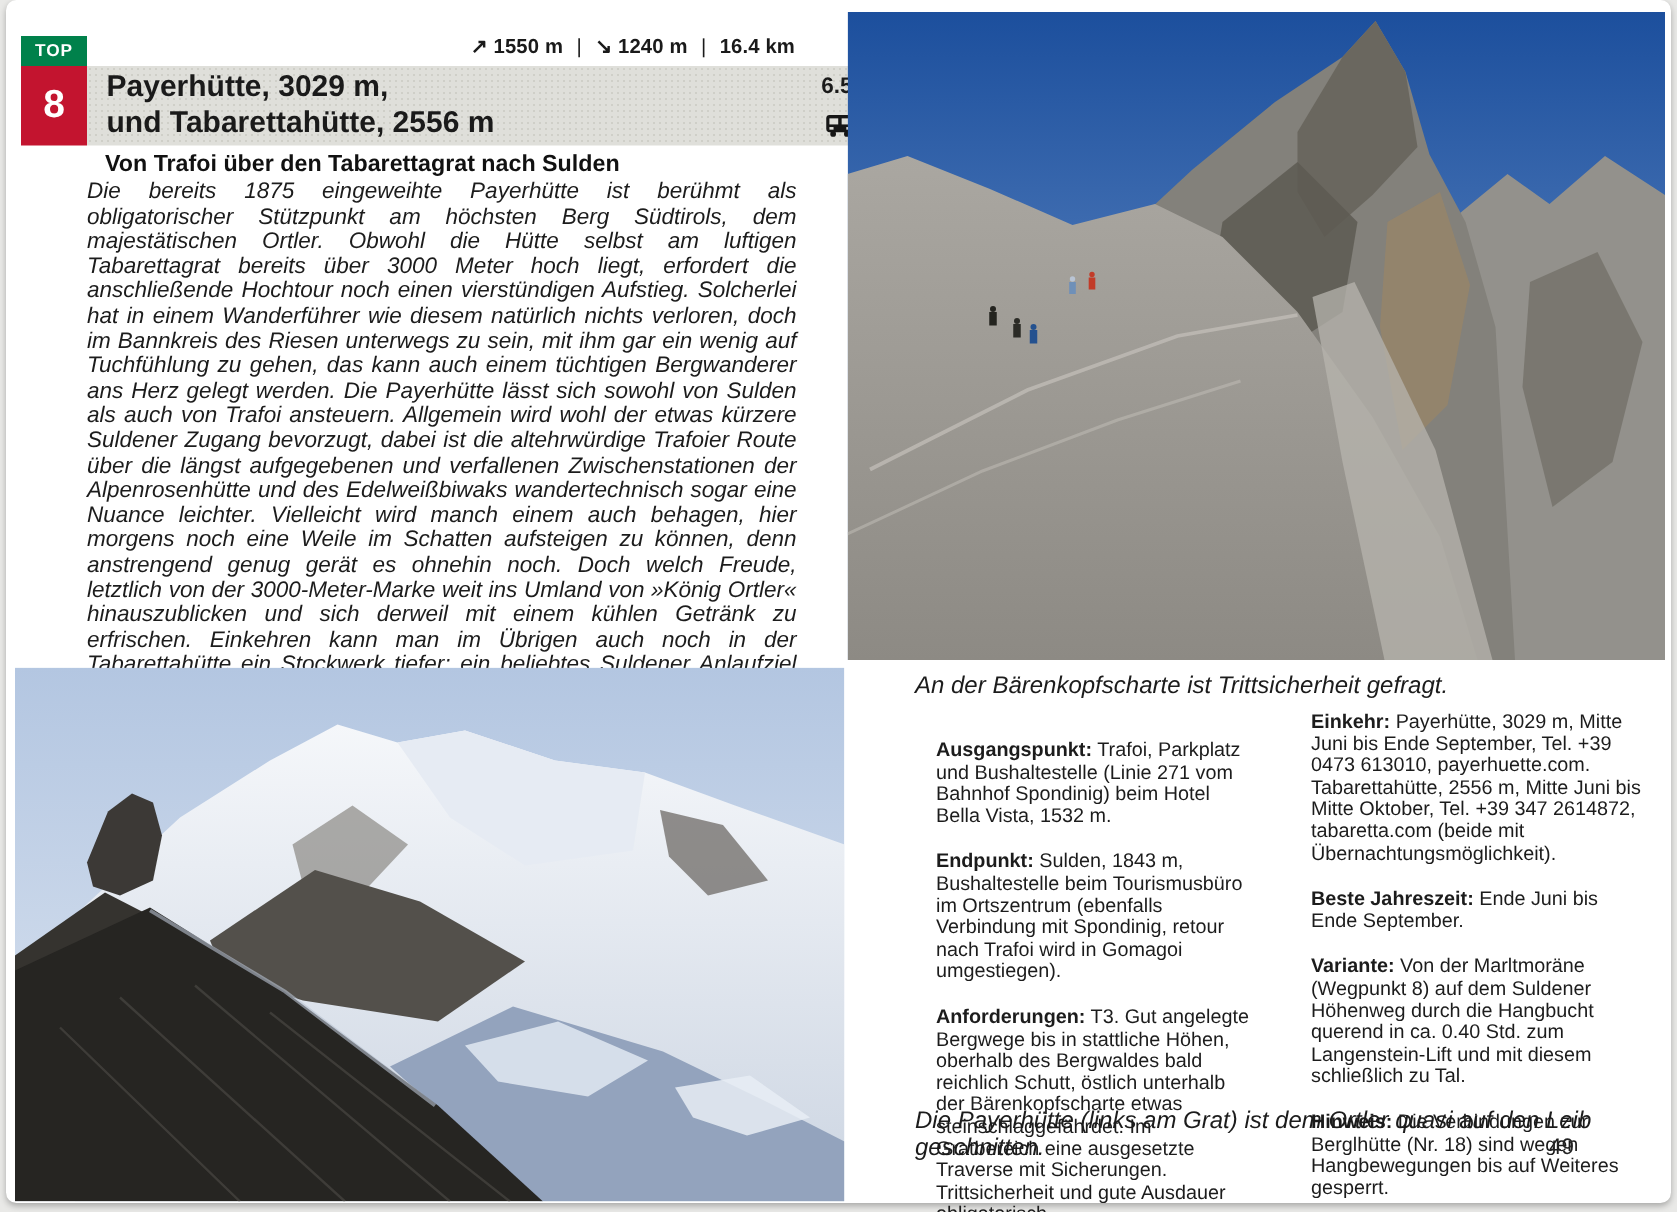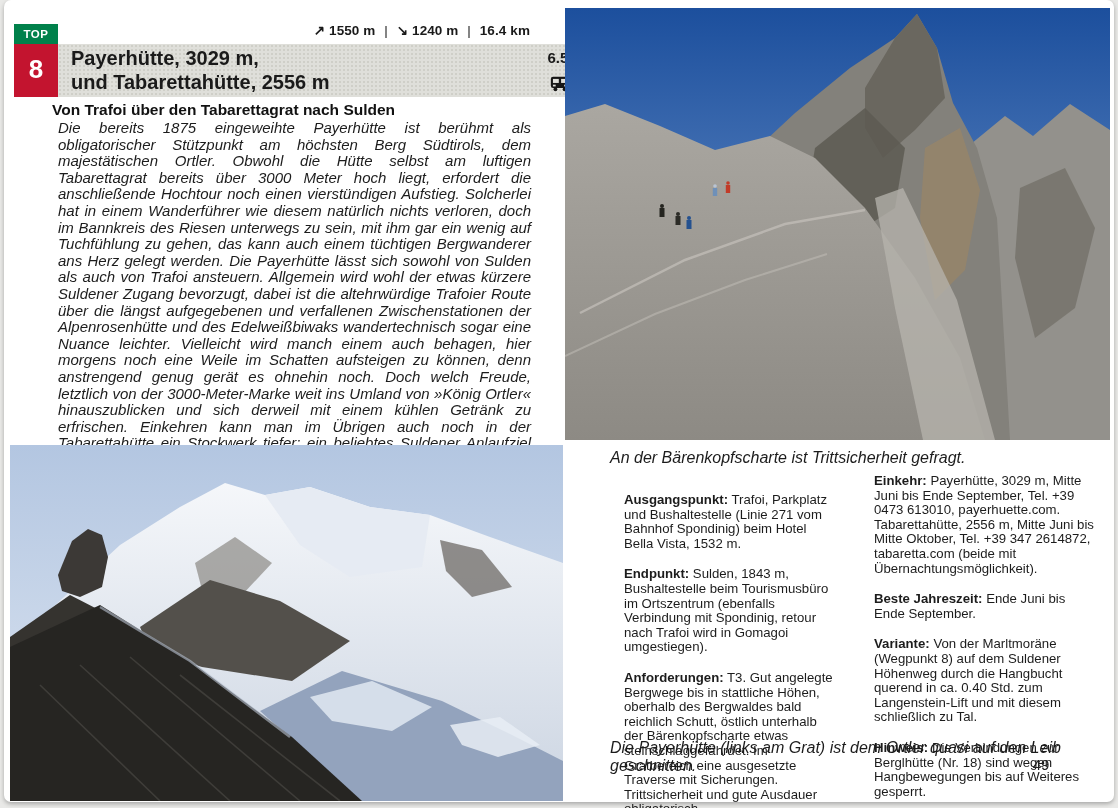--- a/index.html
+++ b/index.html
@@ -15,21 +15,21 @@
              font-size:11.5px;font-weight:bold;text-align:center;line-height:20px;letter-spacing:.6px;}
   .route-number{left:10px;top:44px;width:44px;height:53px;background:#C3142F;color:#fff;
                 font-size:26px;font-weight:bold;text-align:center;line-height:50px;}
   .title-bar{left:54px;top:44px;width:541px;height:53px;background:#DFDFDA;
              background-image:radial-gradient(#cfcfc8 .8px,transparent .8px);background-size:4px 4px;}
   .title-bar .titles{position:absolute;left:13px;top:3px;font-size:20px;font-weight:bold;color:#1a1a1a;line-height:23.5px;}
   .title-bar .duration{position:absolute;right:9px;top:5px;font-size:15px;font-weight:bold;color:#1a1a1a;}
   .title-bar .iconrow{position:absolute;right:8px;bottom:5px;display:flex;gap:3px;align-items:center;}
 
   
-  .article-heading{left:48px;top:101px;width:472px;font-size:15.5px;font-weight:bold;color:#111;margin:0;}
+  .article-heading{left:66px;top:101px;width:472px;font-size:15.5px;font-weight:bold;color:#111;margin:0;}
   .article-body{left:54px;top:120px;width:473px;font-size:15px;line-height:16.6px;font-style:italic;
                 color:#1c1c1c;text-align:justify;margin:0;hyphens:auto;-webkit-hyphens:auto;}
 
   
   .photo{overflow:hidden;}
   .photo svg{display:block;}
   .photo-main{left:561px;top:8px;width:545px;height:432px;}
   .photo-bottom{left:6px;top:445px;width:553px;height:356px;}
 
   .caption{font-style:italic;font-size:16px;color:#1c1c1c;}

